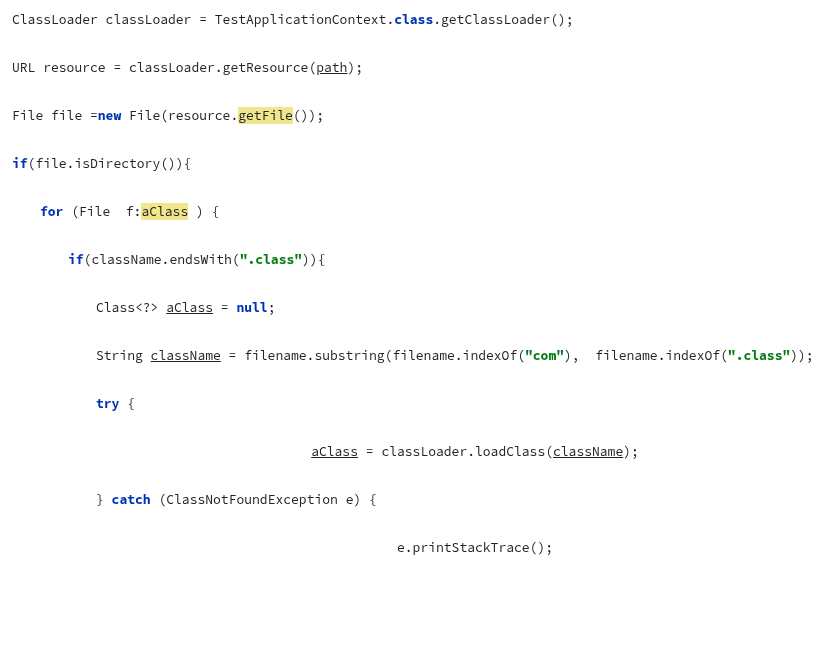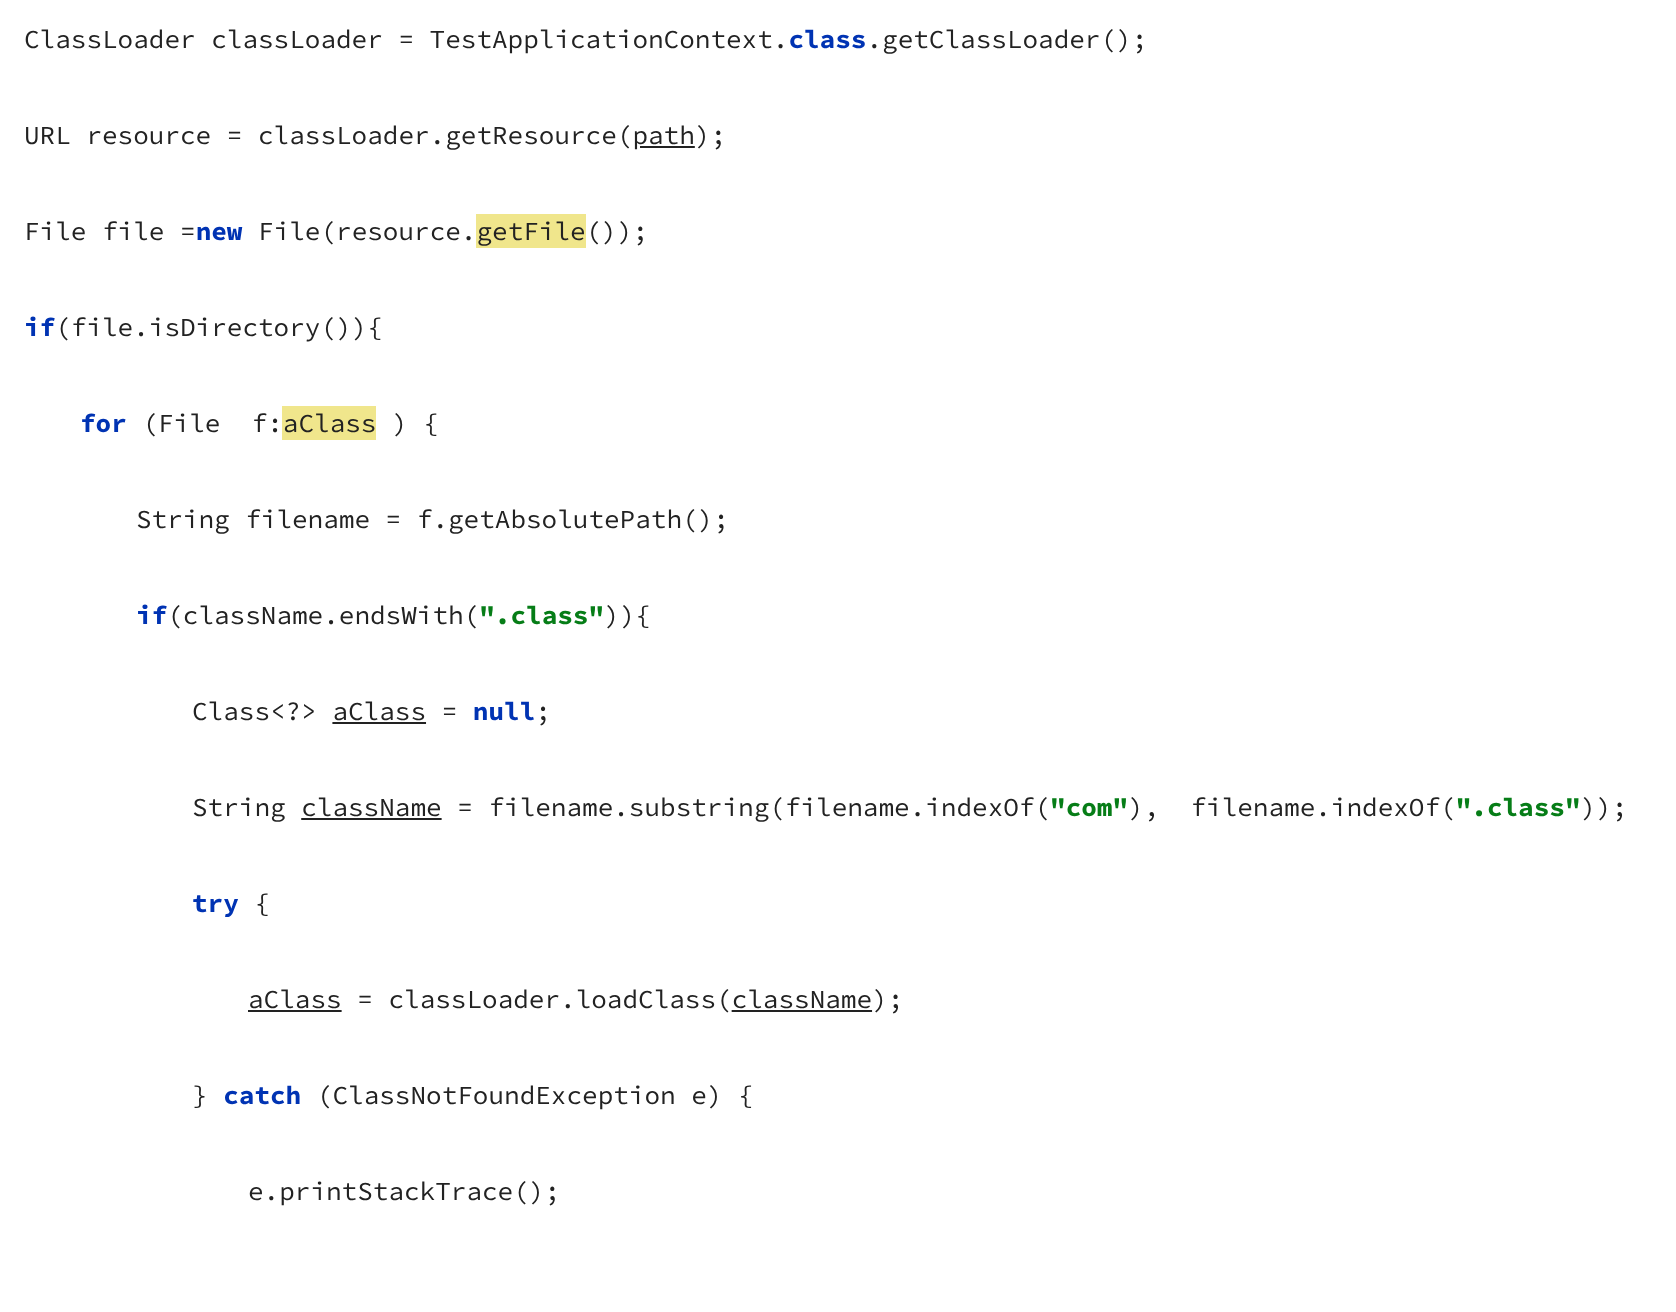--- a/index.html
+++ b/index.html
@@ -14,31 +14,30 @@
   }
   pre { margin:0; font-family: inherit; }
   .kw { color: #0033B3; font-weight: bold; }
   .str { color: #067D17; font-weight: bold; }
   .u { text-decoration: underline; }
   .hl { background: #F0E68C; }
   .line { white-space: pre; }
   .i1 { padding-left: 28px; }
   .i2 { padding-left: 56px; }
   .i3 { padding-left: 84px; }
-  .i4 { padding-left: 112px; }
+  .i4 { padding-left: 112px; text-align: center; }
 </style>
 </head>
 <body>
 
 <pre><div class="line"><span>ClassLoader classLoader = TestApplicationContext.</span><span class="kw">class</span><span>.getClassLoader();</span></div>
 <div class="line"><span>URL resource = classLoader.getResource(</span><span class="u">path</span><span>);</span></div>
 <div class="line"><span>File file =</span><span class="kw">new</span><span> File(resource.</span><span class="hl">getFile</span><span>());</span></div>
 <div class="line"><span class="kw">if</span><span>(file.isDirectory()){</span></div>
 <div class="line i1"><span class="kw">for</span><span> (File  f:</span><span class="hl">aClass</span><span> ) {</span></div>
-<div class="line i2"><span>String filename = f.getAbsolutePath();</span></div>
 <div class="line i2"><span class="kw">if</span><span>(className.endsWith(</span><span class="str">".class"</span><span>)){</span></div>
 <div class="line i3"><span>Class&lt;?&gt; </span><span class="u">aClass</span><span> = </span><span class="kw">null</span><span>;</span></div>
 <div class="line i3"><span>String </span><span class="u">className</span><span> = filename.substring(filename.indexOf(</span><span class="str">"com"</span><span>),  filename.indexOf(</span><span class="str">".class"</span><span>));</span></div>
 <div class="line i3"><span class="kw">try</span><span> {</span></div>
 <div class="line i4"><span class="u">aClass</span><span> = classLoader.loadClass(</span><span class="u">className</span><span>);</span></div>
 <div class="line i3"><span>} </span><span class="kw">catch</span><span> (ClassNotFoundException e) {</span></div>
 <div class="line i4"><span>e.printStackTrace();</span></div>
 
 
 

